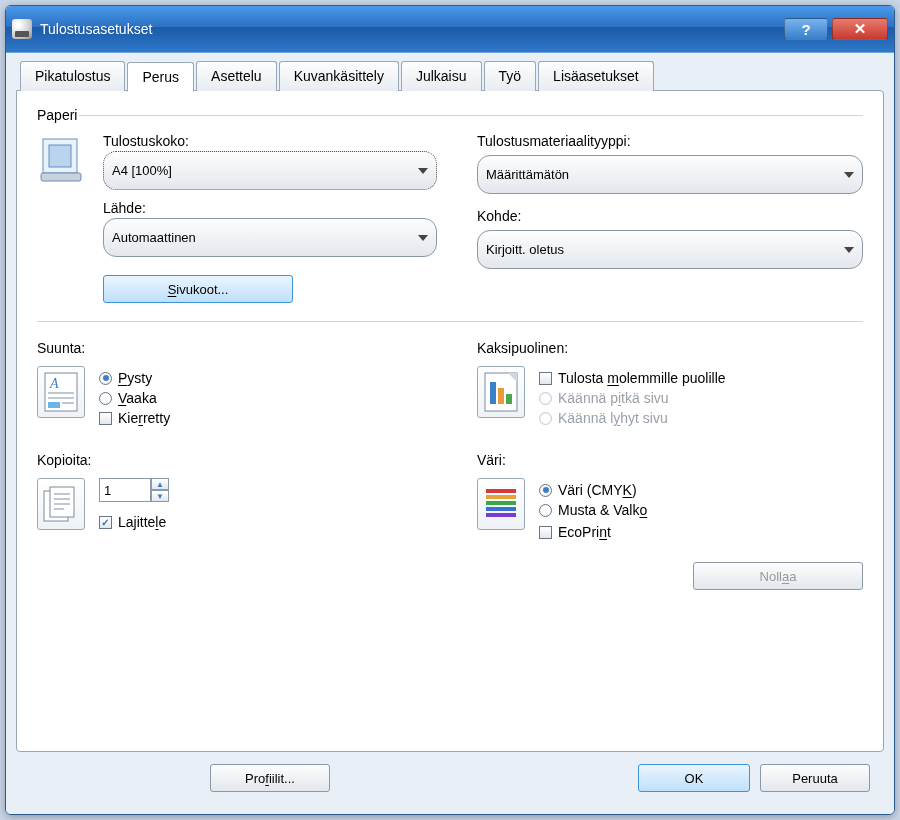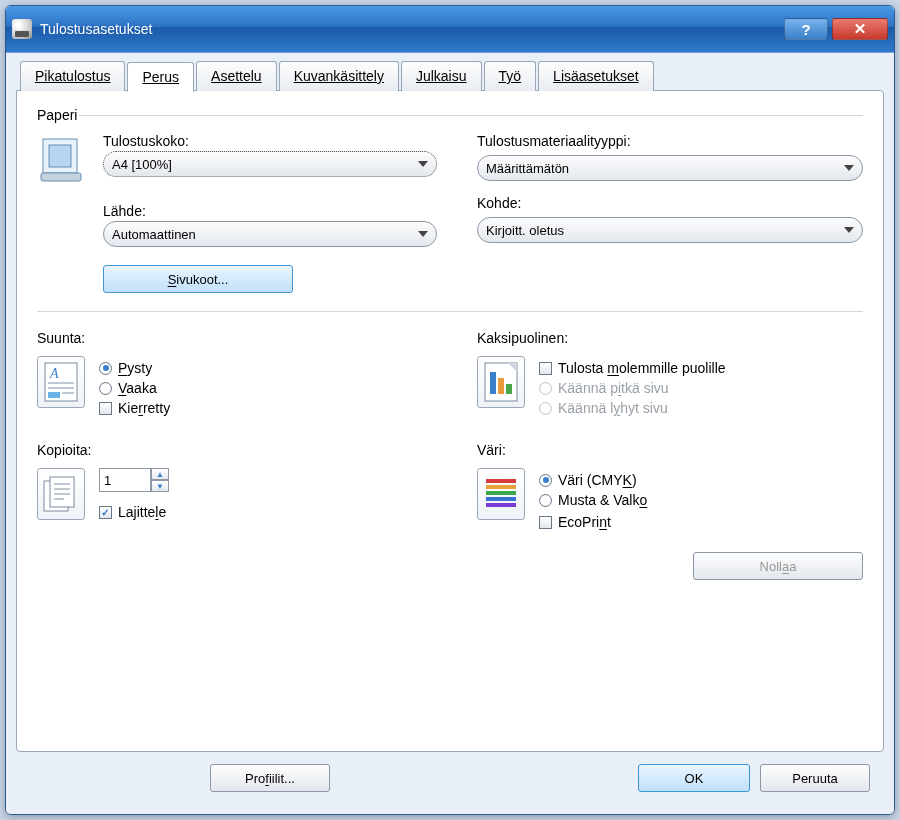--- a/index.html
+++ b/index.html
@@ -84,21 +84,20 @@
     z-index: 2;
   }
   .tab {
     padding: 6px 14px;
     border: 1px solid #9aa7b7;
     border-bottom: none;
     background: linear-gradient(to bottom,#fdfdfd,#e8ecf1);
     border-radius: 3px 3px 0 0;
     font-size: 14px;
     color: #000;
-    text-decoration: underline;
   }
   .tab.active {
     background: #fff;
     position: relative;
     top: 1px;
     border-bottom: 1px solid #fff;
   }
   .panel {
     flex: 1;
     background: #fff;
@@ -118,21 +117,21 @@
     gap: 40px;
   }
   .col {
     flex: 1;
     display: flex;
     flex-direction: column;
     gap: 4px;
   }
   .field-label { font-size: 14px; margin-bottom: 2px; }
   .combo {
-    height: 26px;
+    height: 39px;
     border: 1px solid #8c98a6;
     border-radius: 13px;
     background: linear-gradient(to bottom,#fdfdfd,#e3e7ed);
     display: flex;
     align-items: center;
     padding: 0 4px 0 8px;
     font-size: 13px;
     justify-content: space-between;
   }
   .combo .arrow {
@@ -267,21 +266,21 @@
               <div style="flex:1;">
                 <div class="field-label">Tulostuskoko:</div>
                 <div class="combo" style="border:1px dotted #555;">
                   <span>A4  [100%]</span>
                   <span class="arrow">
                       <svg viewBox="0 0 10 6">
                         <path d="M0 0 L5 6 L10 0 Z" fill="#444"></path>
                       </svg>
                     </span>
                 </div>
-                <div class="field-label" style="margin-top:26px;">Lähde:</div>
+                <div class="field-label" style="margin-top:10px;">Lähde:</div>
                 <div class="combo">
                   <span>Automaattinen</span>
                   <span class="arrow">
                       <svg viewBox="0 0 10 6">
                         <path d="M0 0 L5 6 L10 0 Z" fill="#444"></path>
                       </svg>
                     </span>
                 </div>
                 <div style="margin-top:18px;">
                   <div class="btn primary-highlight" style="width:190px;">

